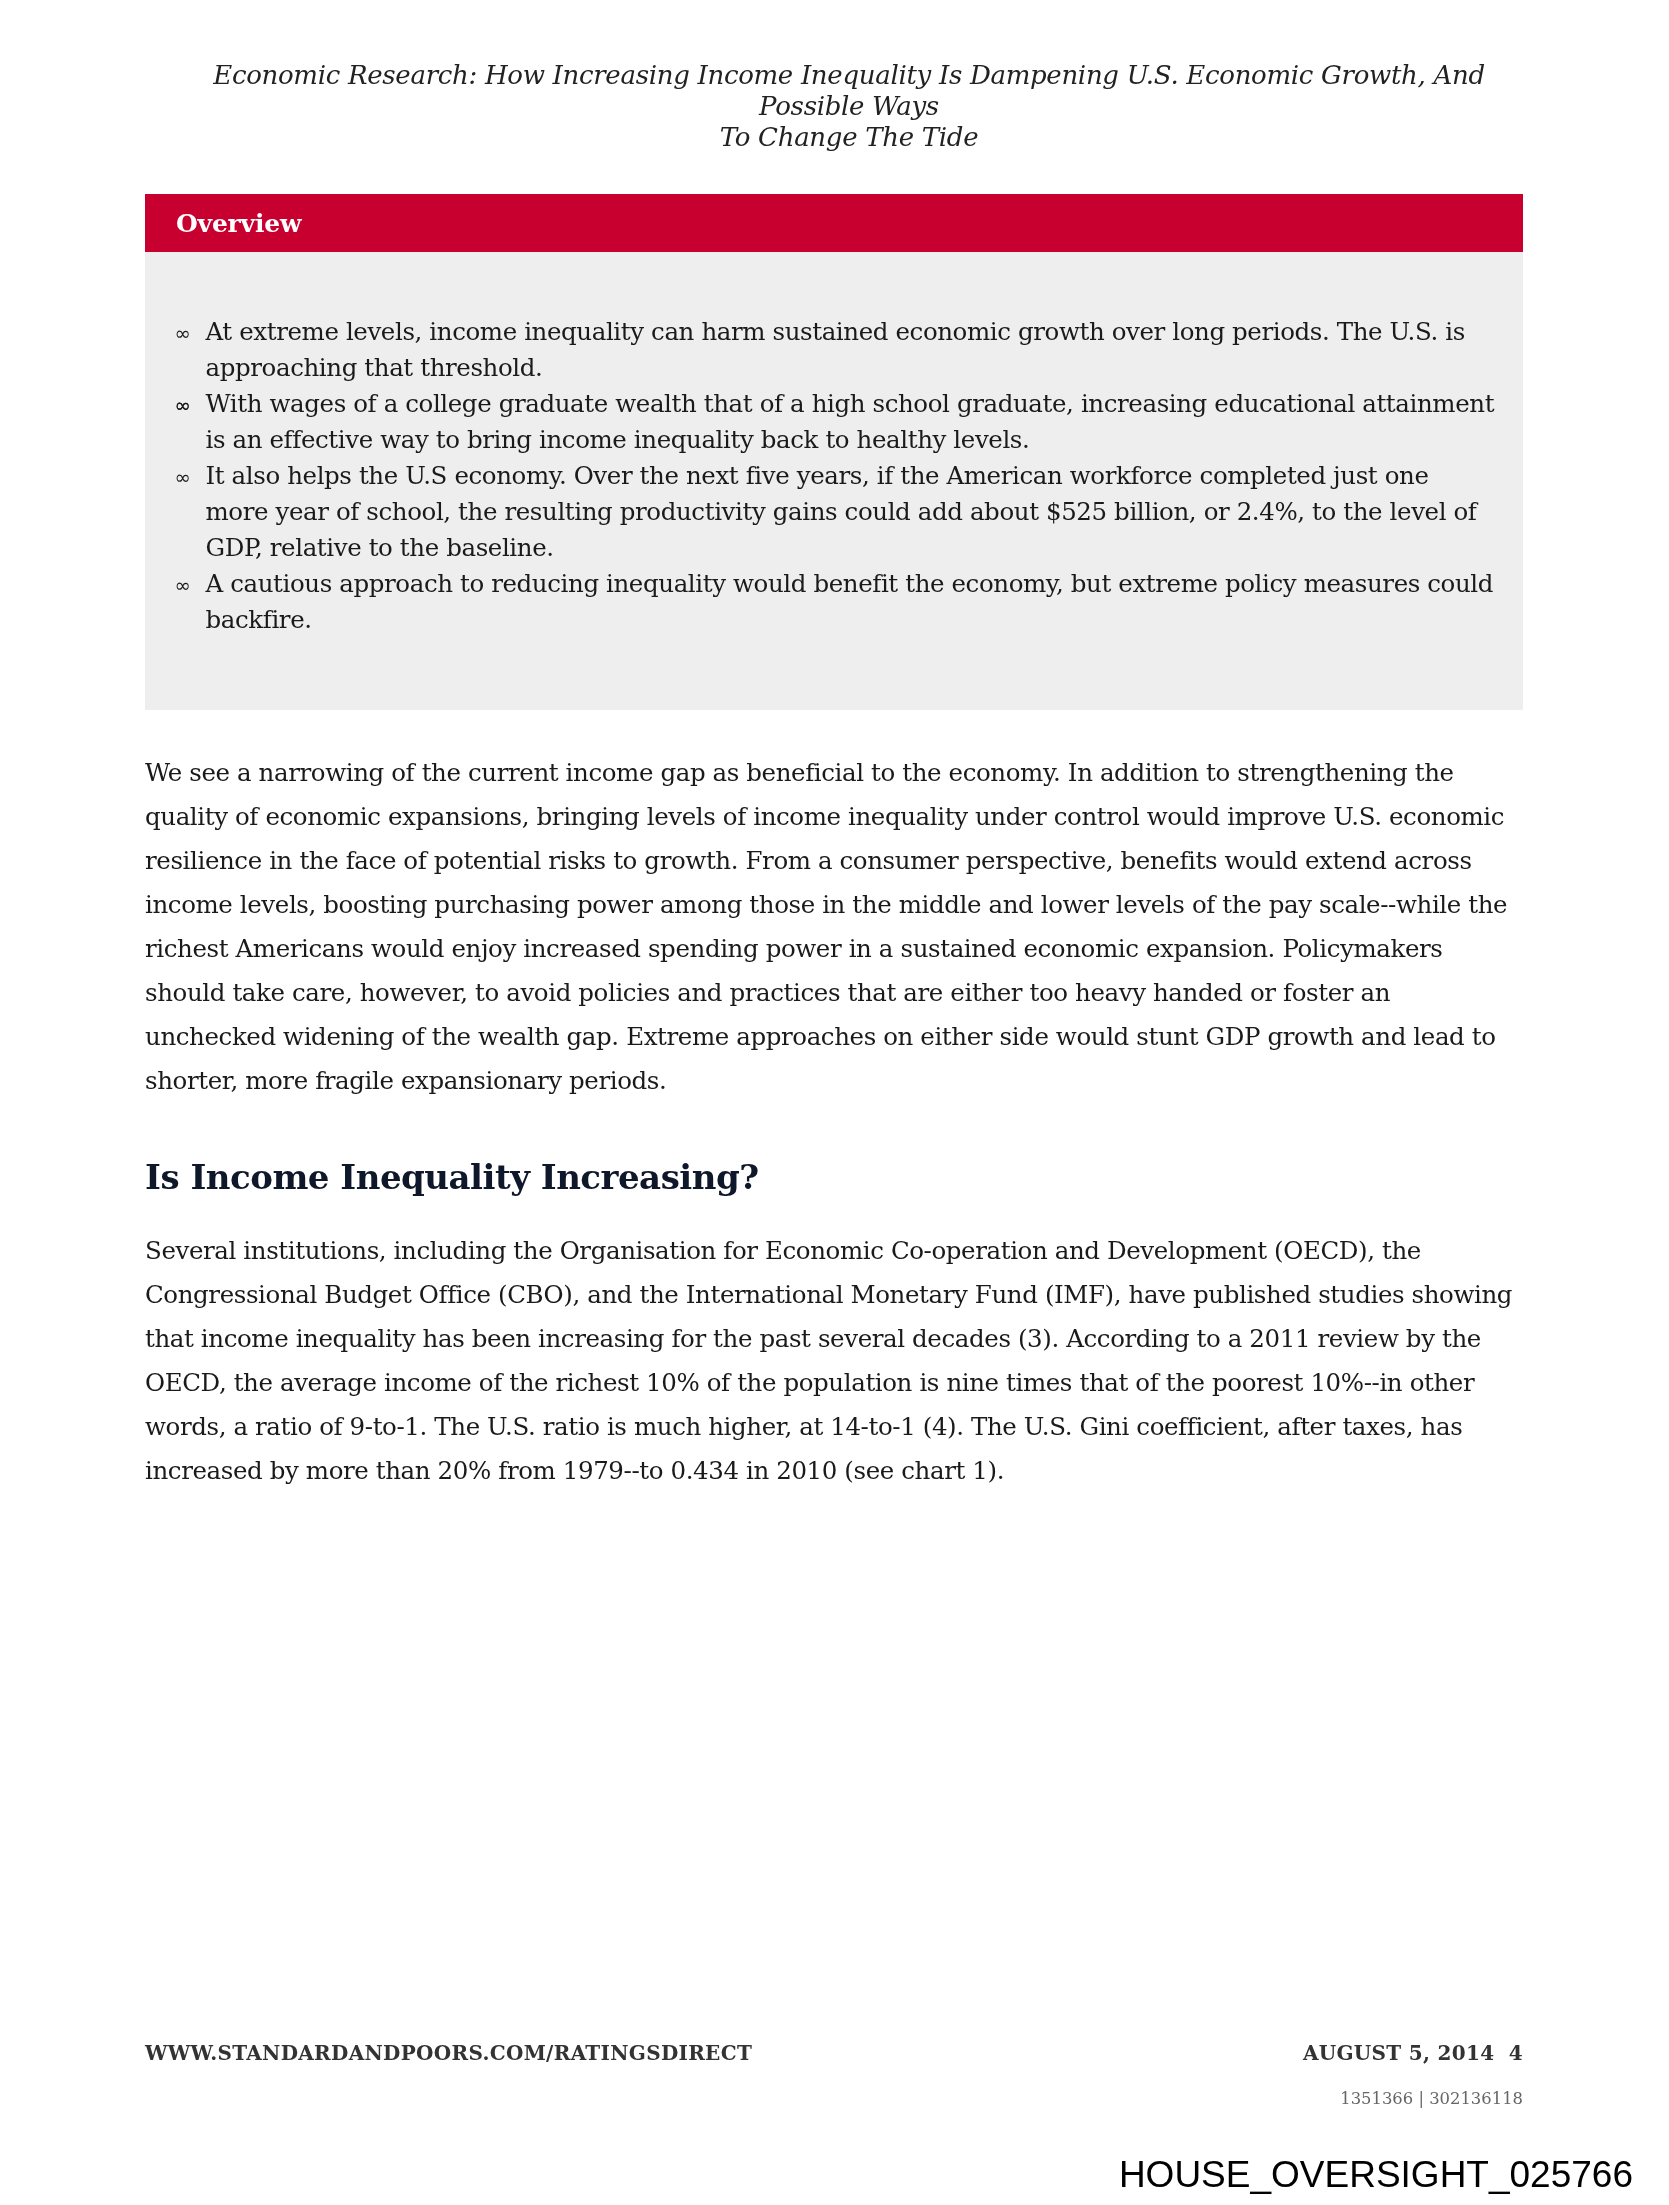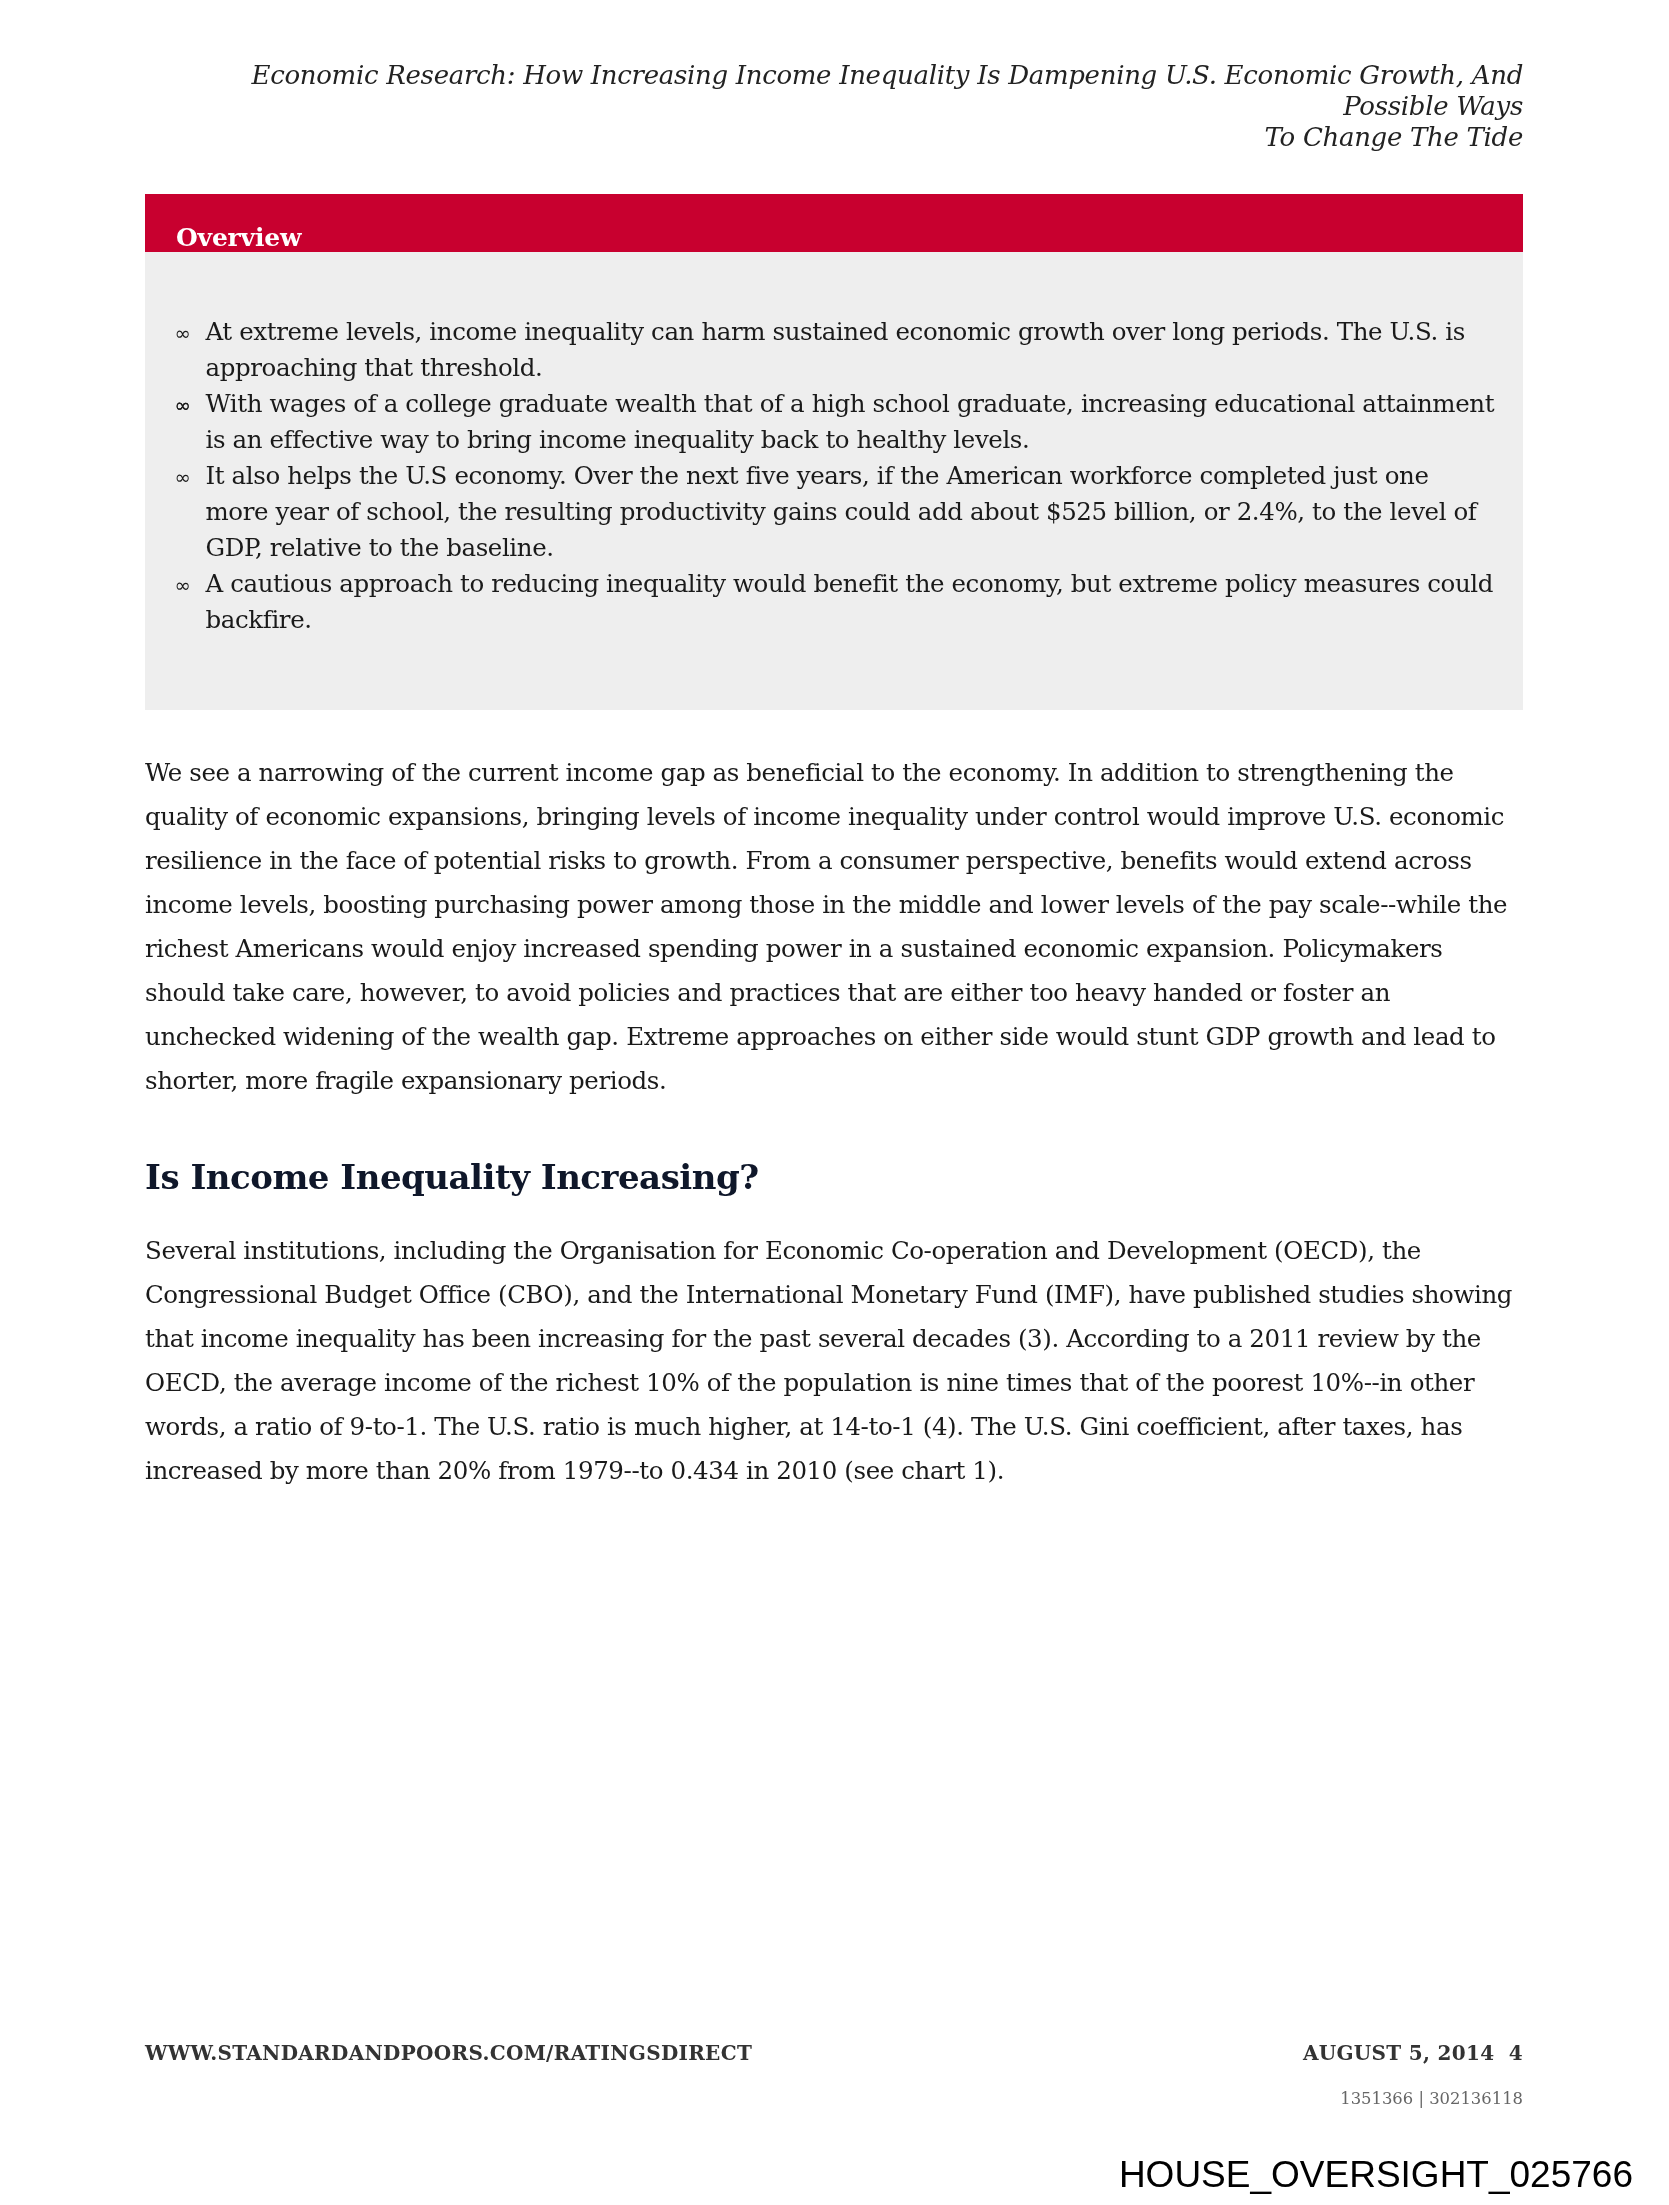--- a/index.html
+++ b/index.html
@@ -1,31 +1,31 @@
 <!DOCTYPE html>
 <html style="font-size:10.5px"><head>
 <meta charset="utf-8">
 <style>
   html, body { margin: 0; padding: 0; background: #ffffff; }
   body { width: 1669px; height: 2205px; position: relative; overflow: hidden; color: #1a1a1a; }
 
   .running-head {
-    position: absolute; left: 145px; width: 1378px; top: 60px;
-    text-align: right;
+    position: absolute; left: 160px; width: 1378px; top: 60px;
+    text-align: center;
     font-family: "DejaVu Serif", "Liberation Serif", serif;
     font-style: italic; font-size: 26px; line-height: 31px; color: #222;
     letter-spacing: -0.3px;
   }
 
   .overview {
     position: absolute; left: 145px; top: 194px; width: 1378px;
   }
   .overview-bar {
     background: #C8002F; height: 58px; box-sizing: border-box;
-    padding-left: 31px; display: flex; align-items: flex-end;
+    padding-left: 31px; display: flex; align-items: center;
   }
   .overview-title {
     color: #ffffff; font-family: "DejaVu Serif", "Liberation Serif", serif;
     font-weight: bold; font-size: 25px; letter-spacing: -0.2px;
   }
   .overview-body {
     background: #EEEEEE; height: 458px; box-sizing: border-box;
     padding: 80px 26px 0 29.5px;
   }
   .bullet {

